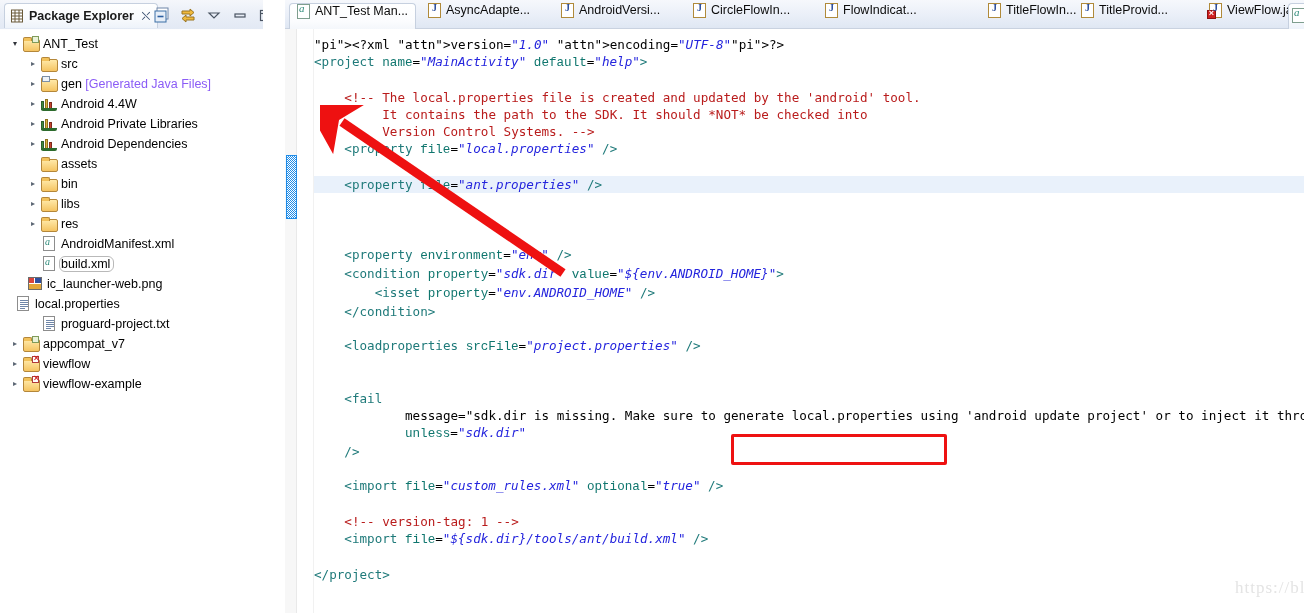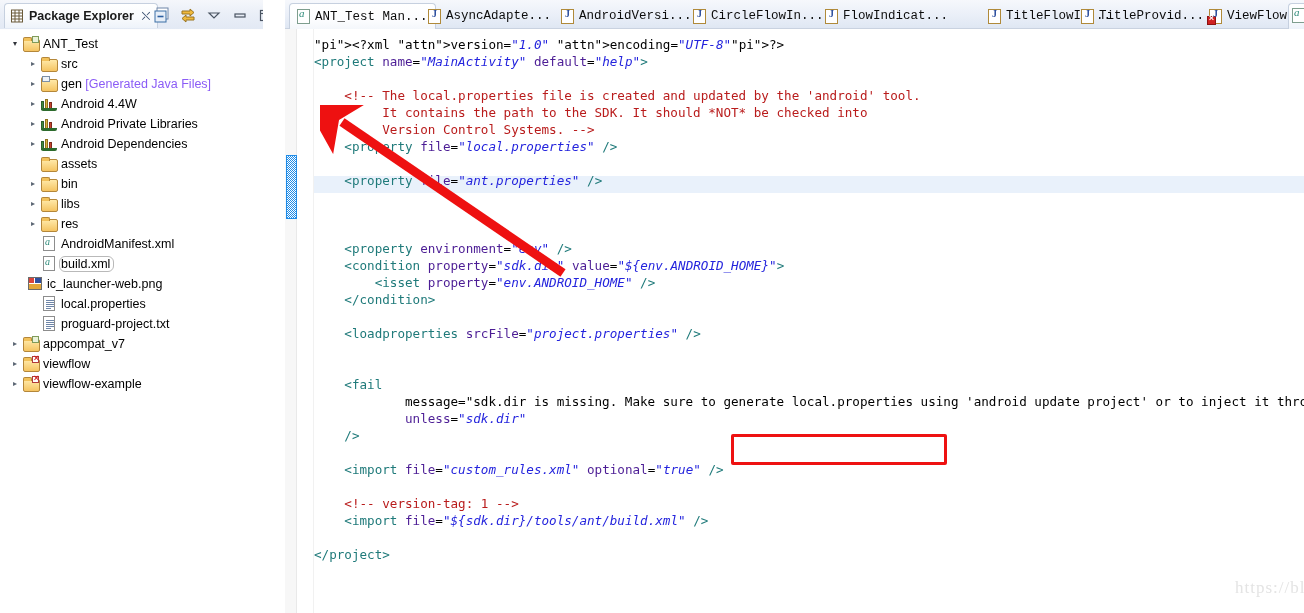--- a/index.html
+++ b/index.html
@@ -155,25 +155,25 @@
     position:absolute; left:285px; top:0; width:1019px; height:613px;
     background:#ffffff;
   }
   #tabrow {
     position:absolute; left:0; top:0; width:1019px; height:29px;
     background: linear-gradient(to bottom, #f6f8fc 0%, #eaeff8 55%, #dfe7f3 100%);
     border-bottom: 1px solid #c9d2e0;
   }
   .etab {
     position:absolute; top:3px; height:26px;
-    display:flex; align-items:center; gap:5px;
+    display:flex; gap:5px;
     padding:0 7px;
     font-size:12.5px; color:#0c0c0c;
     white-space:nowrap;
-    font-family:Liberation Mono, monospace;
+    font-family:Liberation Sans, sans-serif;
   }
   .etab.active {
     background: linear-gradient(to bottom,#ffffff 0%,#fbfcfe 70%,#f4f7fb 100%);
     border:1px solid #c6d0df; border-bottom:none;
     border-radius:4px 4px 0 0;
   }
   .jicon {
     position:relative; width:13px; height:15px; flex:0 0 13px;
     background:#ffffff; border:1px solid #b08a3a;
   }
@@ -222,21 +222,21 @@
     position:absolute; left:0; top:147px; width:1019px; height:17px;
     background:#e9f1fb;
   }
   pre#codetext {
     position:absolute; left:0; top:7px; margin:0;
     font-family:"DejaVu Sans Mono","Liberation Mono", monospace;
     font-size:12.6px; line-height:17px;
     white-space:pre; color:#000;
   }
   .tag { color:#1f7a7a; }
-  .attn { color:#4c1d95; }
+  .attn { color:#0f766e;font-family:Liberation Mono, monospace; }
   .val { color:#2424dd; font-style:italic; }
   .cmt { color:#b91c1c; }
 
   
   #redbox {
     position:absolute; left:446px; top:434px; width:216px; height:31px;
     border:3px solid #ee1111; border-radius:2px;
   }
 
   
@@ -422,21 +422,21 @@
           <span class="arrow none"></span>
           <span class="ricon">
             <span class="ic-img">
               <i></i>
               <i></i>
               <i></i>
             </span>
           </span>
           <span class="rlabel-box"><span class="rlabel">ic_launcher-web.png</span></span>
         </div>
-        <div class="row" style="padding-left: 26px;">
+        <div class="row" style="">
           <span class="arrow none"></span>
           <span class="ricon">
             <span class="ic-txt">
               <i></i>
               <i></i>
               <i></i>
               <i></i>
               <i></i>
             </span>
           </span>

